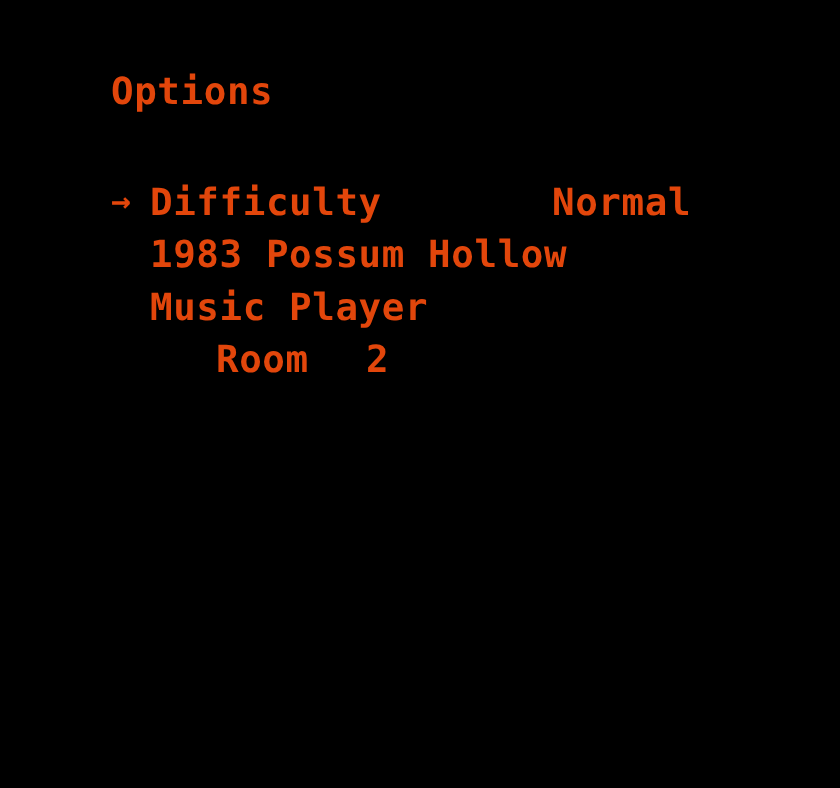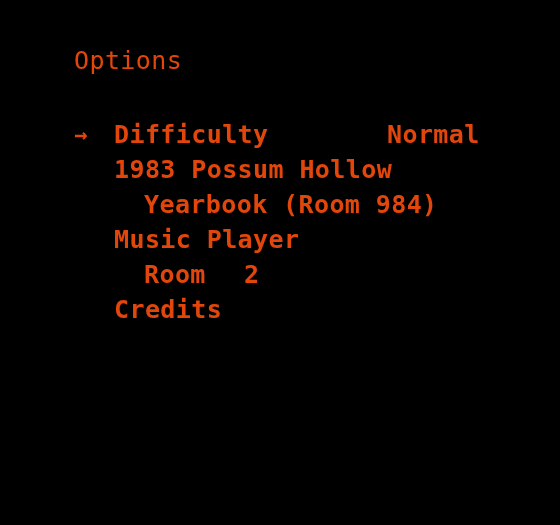--- a/index.html
+++ b/index.html
@@ -26,21 +26,21 @@
   
   #menu-title {
     position: absolute;
     left: 74px;
     top: 46px;
     font-size: 25px;
     line-height: 30px;
     letter-spacing: 0.4px;
     color: #e2460b;
     white-space: pre;
-    font-weight: 400;
+    font-weight: 700;
   }
 
   
   #menu-list {
     position: absolute;
     left: 0;
     top: 117px;
     width: 560px;
   }
 
@@ -69,43 +69,41 @@
   }
 
   .row-label {
     position: absolute;
     top: 0;
     height: 35px;
     line-height: 35px;
     white-space: pre;
     color: #e2460b;
   }
-  .indent-0 { left: 114px; }
+  .indent-0 { left: 100px; }
   .indent-1 { left: 144px; }
 
   .row-value {
     position: absolute;
     top: 0;
     height: 35px;
     line-height: 35px;
     white-space: pre;
     color: #e2460b;
   }
-  .value-far  { left: 387px; }
+  .value-far  { left: 368px; }
   .value-near { left: 244px; }
 </style>
 </head>
 <body>
 
 <div id="screen">
 
   <div id="menu-title">Options</div>
 
   <div id="menu-list">
       <div class="menu-row"><span class="row-cursor">→</span><span class="row-label indent-0">Difficulty</span><span class="row-value value-far">Normal</span></div>
       <div class="menu-row"><span class="row-label indent-0">1983 Possum Hollow</span></div>
-      <div class="menu-row"><span class="row-label indent-1">Yearbook (Room 984)</span></div>
       <div class="menu-row"><span class="row-label indent-0">Music Player</span></div>
       <div class="menu-row"><span class="row-label indent-1">Room</span><span class="row-value value-near">2</span></div>
-      <div class="menu-row"><span class="row-label indent-0">Credits</span></div>
     </div>
 
 </div>
 
 </body></html>

